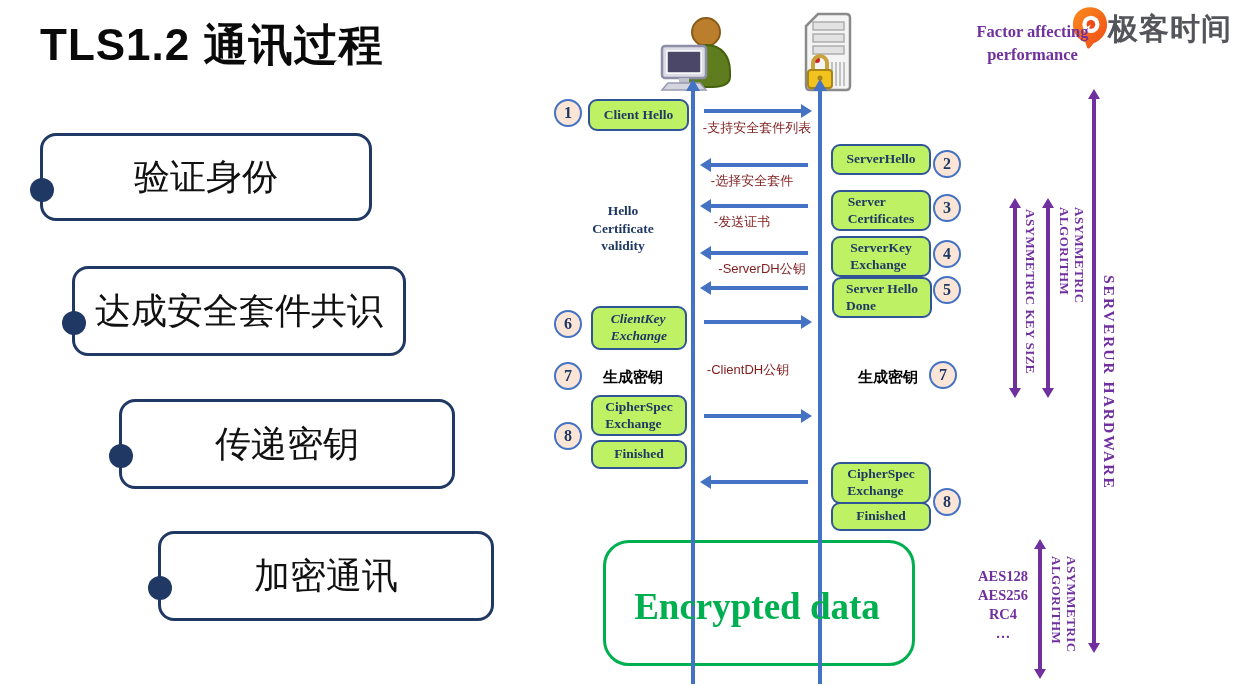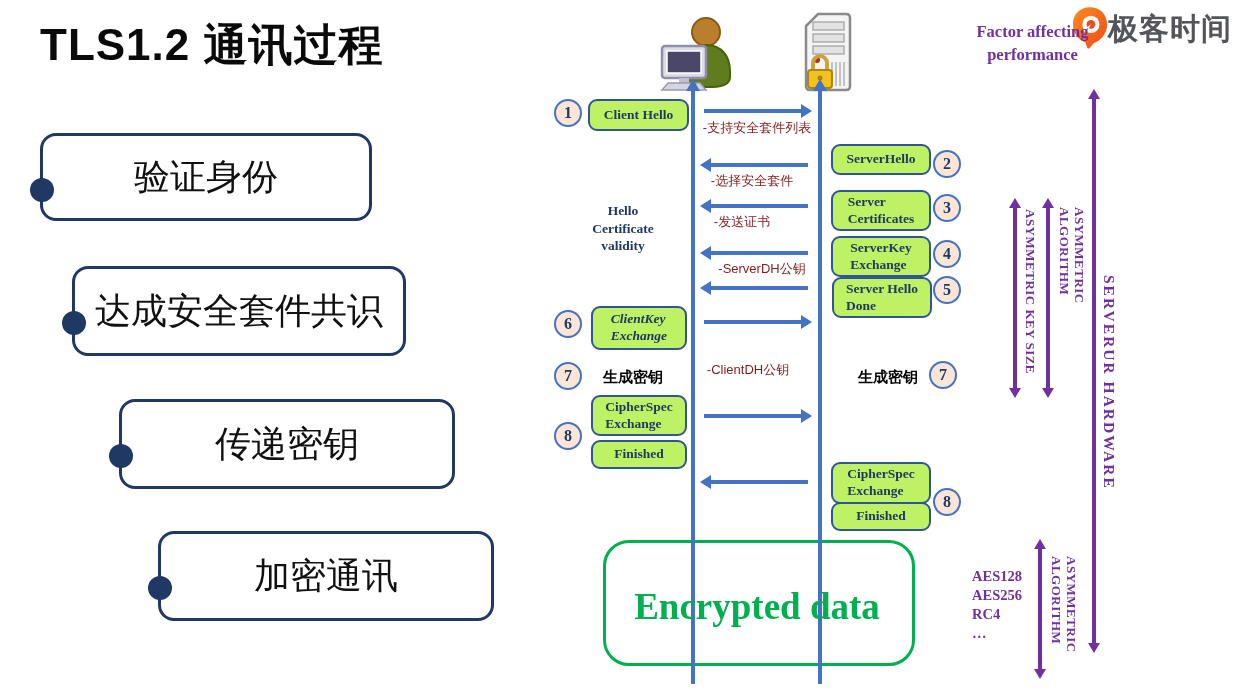--- a/index.html
+++ b/index.html
@@ -55,21 +55,21 @@
   .varrow{width:4px;background:#7030A0;}
   .varrow::before{content:"";position:absolute;top:-9px;left:-4px;border-left:6px solid transparent;
                   border-right:6px solid transparent;border-bottom:10px solid #7030A0;}
   .varrow::after{content:"";position:absolute;bottom:-9px;left:-4px;border-left:6px solid transparent;
                  border-right:6px solid transparent;border-top:10px solid #7030A0;}
   .vtext{writing-mode:vertical-rl;text-orientation:mixed;font-family:"Liberation Serif","DejaVu Serif",serif;
          font-weight:700;white-space:pre-line;}
   .vtext.big{font-size:15.5px;letter-spacing:2px;}
   .vtext.small{font-size:13px;letter-spacing:0.5px;line-height:1.2;}
   .ciphers{font-family:"Liberation Serif","DejaVu Serif",serif;font-weight:700;font-size:14.5px;
-           text-align:left;white-space:pre-line;line-height:1.32;}
+           text-align:center;white-space:pre-line;line-height:1.32;}
 
   
   .brandtext{font-size:30px;font-weight:700;color:#54555A;letter-spacing:1px;}
 
   .z2{z-index:2;} .z3{z-index:3;}
 </style>
 </head>
 <body>
 
 <div id="slide">

